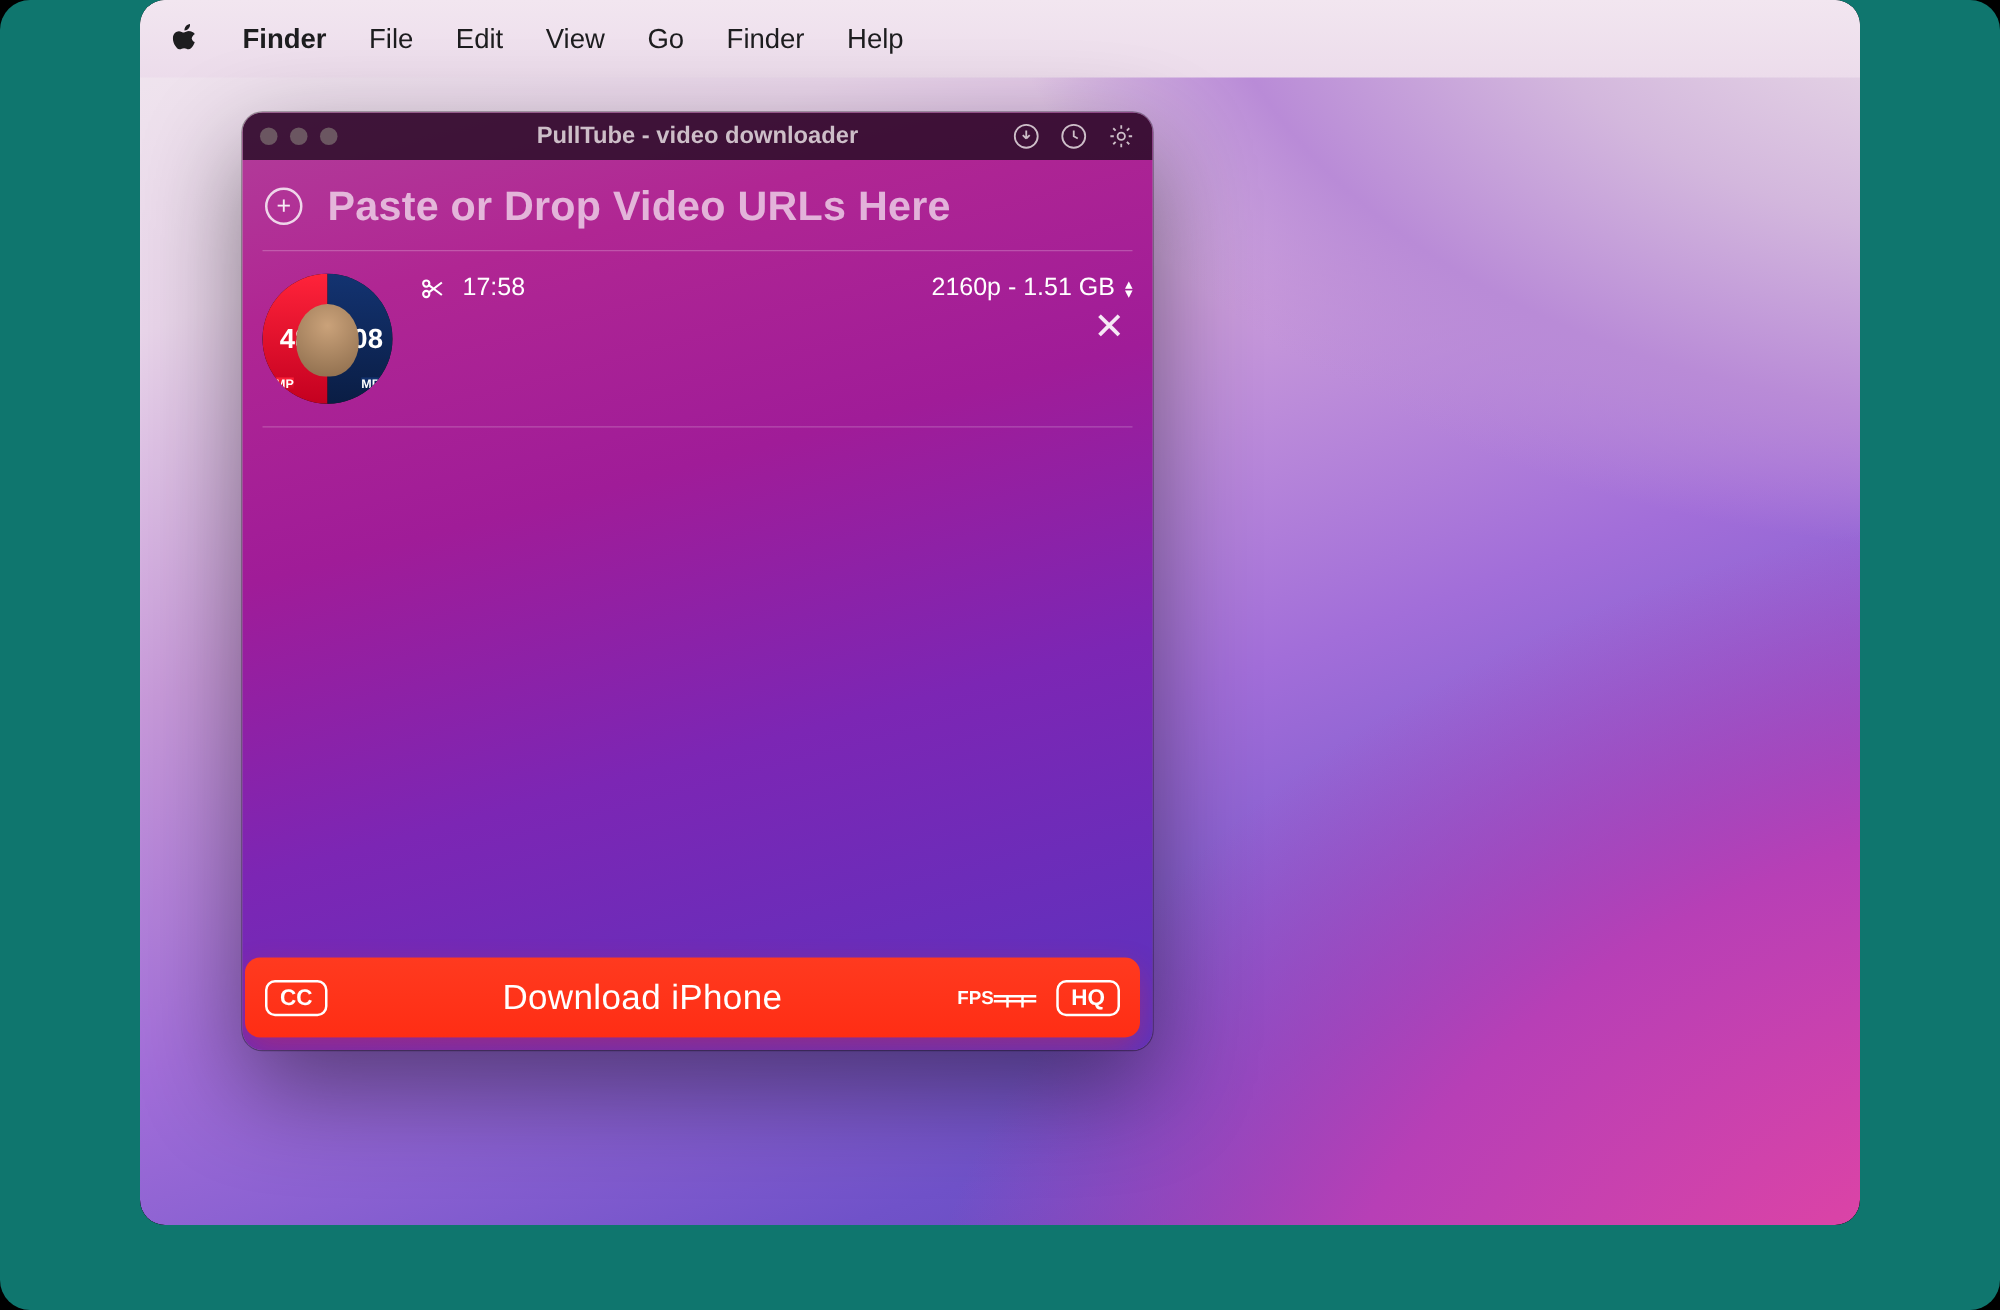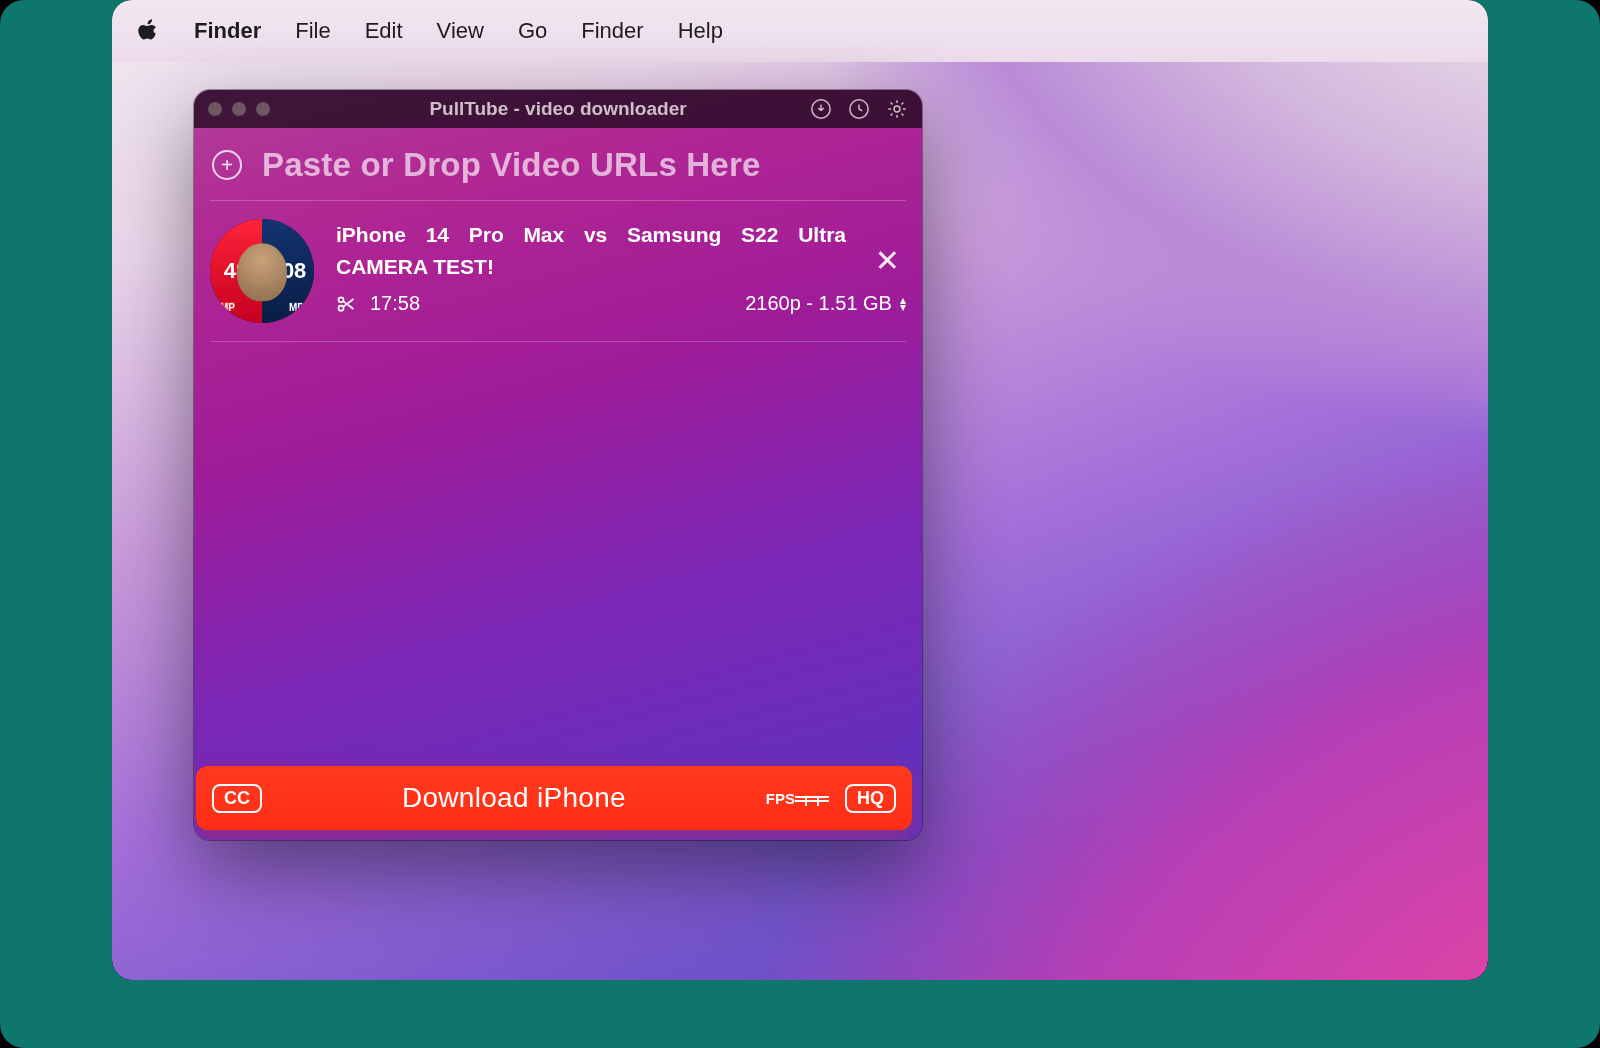--- a/index.html
+++ b/index.html
@@ -120,21 +120,20 @@
               <span class="num">48</span>
             </div>
         <div class="half r">
               <span class="num">108</span>
             </div>
         <span class="mp l">MP</span>
         <span class="mp r">MP</span>
         <div class="face"></div>
       </div>
       <div class="meta">
-        <div class="title">iPhone 14 Pro Max vs Samsung S22 Ultra CAMERA TEST!</div>
         <div class="row2">
           <span class="ico">
             <svg width="20" height="20" viewBox="0 0 24 24" fill="none" stroke="#fff" stroke-width="2">
                   <circle cx="6" cy="7" r="3"></circle>
                   <circle cx="6" cy="17" r="3"></circle>
                   <path d="M8.5 8.5L21 18M8.5 15.5L21 6"></path>
                 </svg>
           </span>
           <span>17:58</span>
           <span class="spacer"></span>

